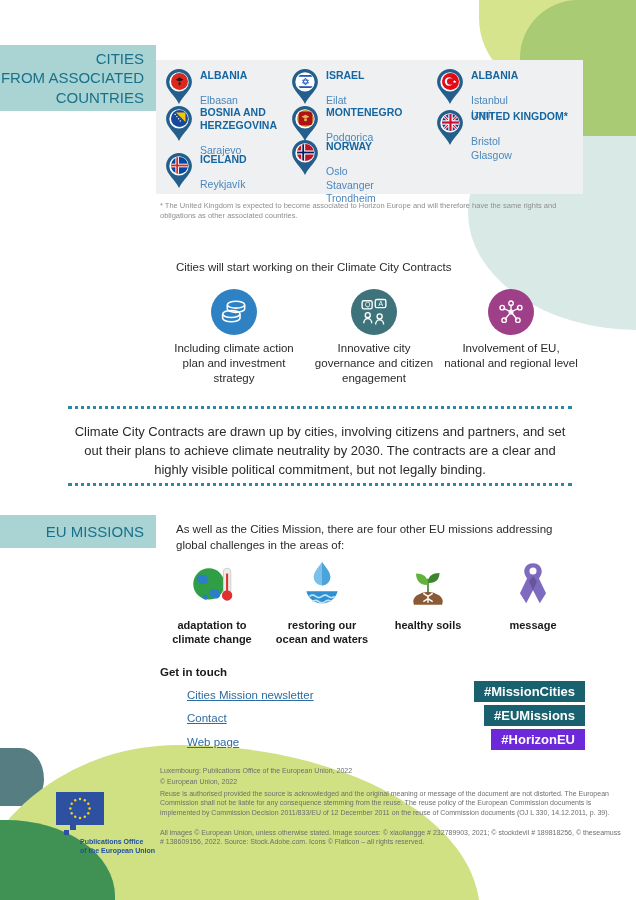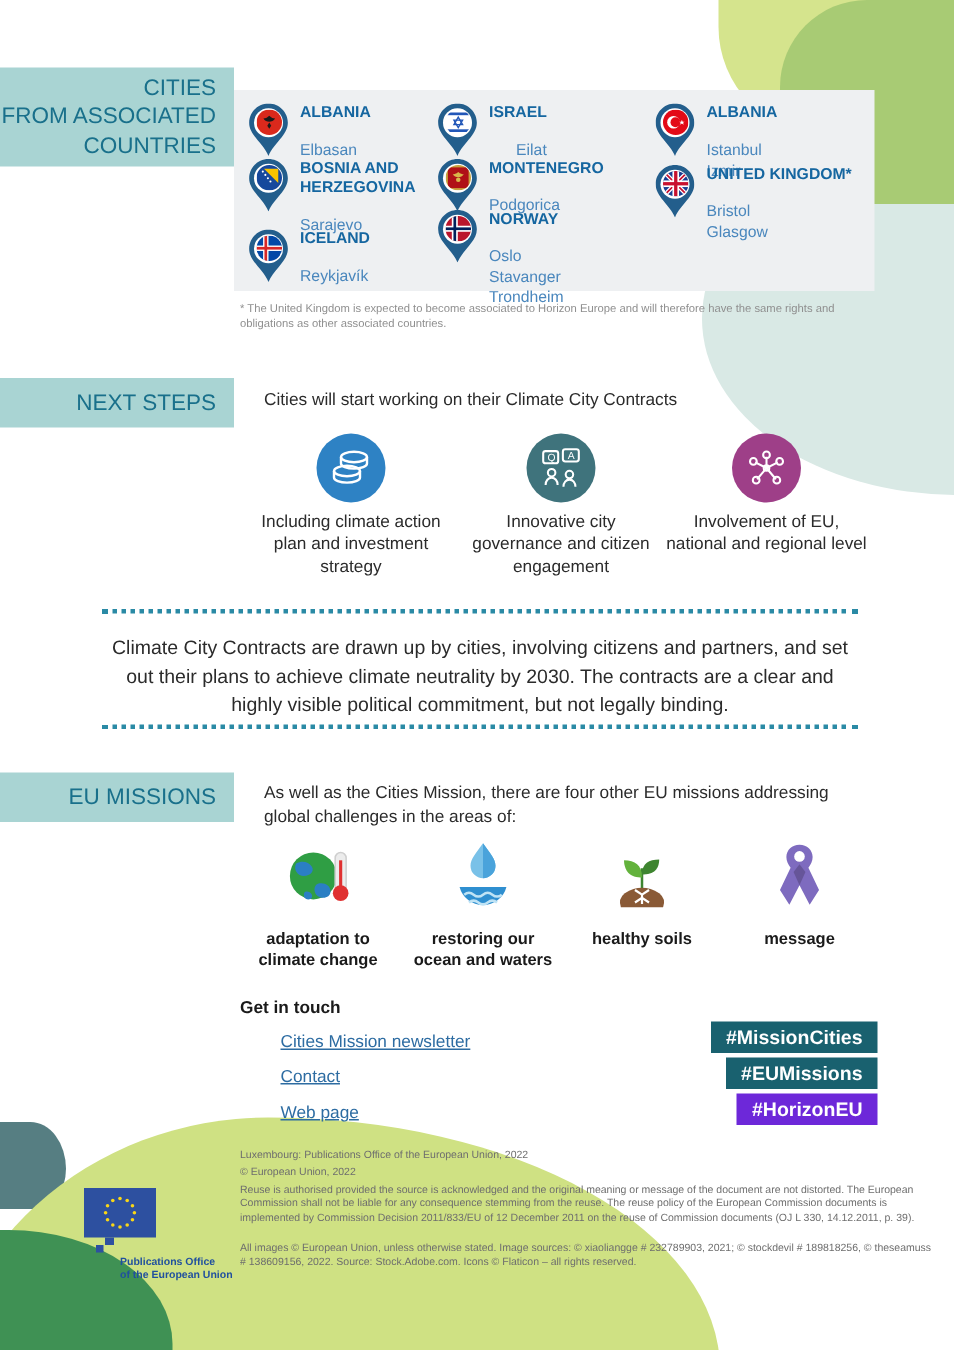--- a/index.html
+++ b/index.html
@@ -135,21 +135,21 @@
               <rect x="5.3" width="1.8" height="17" fill="#d72828"></rect>
               <rect y="7.6" width="17" height="1.8" fill="#d72828"></rect>
             </svg></span>
       </span>
       <span>
         <div class="c-name">ICELAND</div>
         <div class="c-cities pre">Reykjavík</div>
       </span>
     </div>
 
-    <div class="country" style="left:136px; top:9px;text-align:right;">
+    <div class="country" style="left:136px; top:9px;">
       <span class="pin">
         <svg class="pinshape" width="26" height="35" viewBox="0 0 28 38">
             <path fill="#235e8c" d="M14 0C6.3 0 0 6.3 0 14c0 9 10 14.5 14 24 4-9.5 14-15 14-24C28 6.3 21.7 0 14 0z"></path>
             <circle cx="14" cy="14" r="10.5" fill="#fff"></circle>
           </svg>
         <span class="flag"><svg width="17" height="17" viewBox="0 0 17 17">
               <rect width="17" height="17" fill="#fff"></rect>
               <rect y="2" width="17" height="1.8" fill="#2257b8"></rect>
               <rect y="13.2" width="17" height="1.8" fill="#2257b8"></rect>
               <path d="M8.5 5.1l2.9 5H5.6z" fill="none" stroke="#2257b8" stroke-width=".9"></path>
@@ -242,21 +242,20 @@
       <span>
         <div class="c-name">UNITED KINGDOM*</div>
         <div class="c-cities pre">Bristol
 Glasgow</div>
       </span>
     </div>
   </div>
 
   <div class="abs footnote">* The United Kingdom is expected to become associated to  Horizon Europe and will therefore have the same rights and obligations as other associated countries.</div>
 
-  <div class="abs label-box label-next">NEXT STEPS</div>
   <div class="abs intro" style="left:176px; top:261px; width:360px;">Cities will start working on their Climate City Contracts</div>
 
   <div class="ns-item" style="left:144px; top:289px;">
     <div class="circle" style="background:#2e82c4;">
       <svg width="32" height="32" viewBox="0 0 24 24" fill="none" stroke="#fff" stroke-width="1.2">
           <ellipse cx="13.5" cy="6.5" rx="6.5" ry="2.6"></ellipse>
           <path d="M7 6.5v3.2c0 1.4 2.9 2.6 6.5 2.6s6.5-1.2 6.5-2.6V6.5"></path>
           <ellipse cx="10" cy="13.5" rx="6.5" ry="2.6"></ellipse>
           <path d="M3.5 13.5v3.2c0 1.4 2.9 2.6 6.5 2.6s6.5-1.2 6.5-2.6v-3.2"></path>
         </svg>

